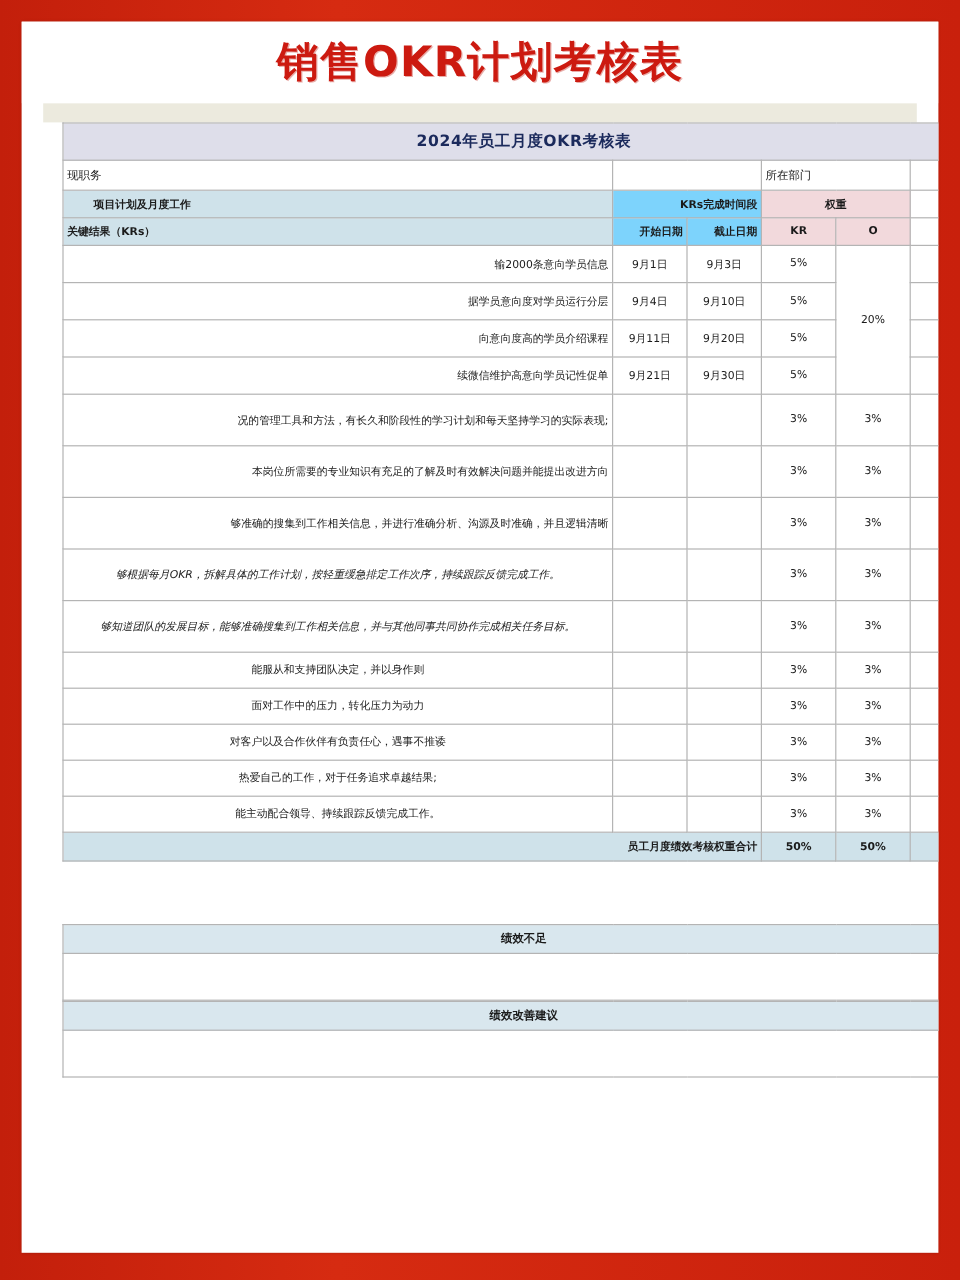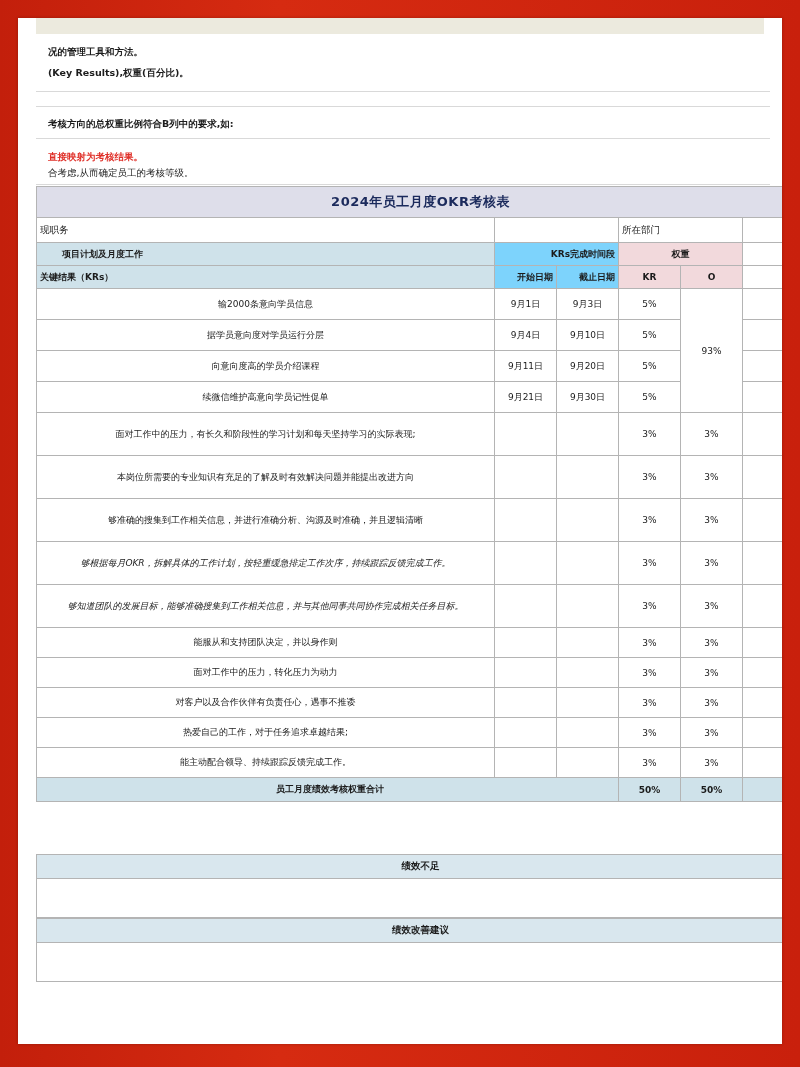--- a/index.html
+++ b/index.html
@@ -77,21 +77,21 @@
   .intro-rule {
     position: absolute;
     left: 18px; right: 12px;
     height: 1px;
     background: #d9d9d9;
   }
   .intro-red { color: #e0312a; font-weight: bold; }
 
   
   #tbl-wrap {
-    margin: 0 18px;
+    margin: 0 34px;
   }
   table.okr {
     width: 728px;
     border-collapse: collapse;
     table-layout: fixed;
     font-size: 9px;
     color: #1b1b1b;
   }
   table.okr td {
     border: 1px solid #b4b4b4;
@@ -133,21 +133,21 @@
     font-weight: bold;
     height: 18px;
   }
   .hdr-pink {
     background: #f2d9dc;
     text-align: center;
     font-weight: bold;
     height: 18px;
   }
   .cell-c { text-align: center; }
-  .cell-l { text-align: center; padding-left: 4px; }
+  .cell-l { text-align: right; padding-left: 4px; }
   .row-kr td { height: 26px; }
   .row-tall td { height: 38px; }
   .row-mid td { height: 25px; }
   .total-row td {
     background: #cfe2ea;
     font-weight: bold;
     height: 19px;
   }
   .total-row td.cell-l { padding-left: 8px; }
   .desc-center { text-align: center; font-style: italic; }
@@ -171,34 +171,26 @@
     height: 21px;
   }
   .blank-row td { height: 36px; }
 </style>
 </head>
 <body>
 
 <div id="frame">
   <div id="sheet">
 
+    <div id="title-bar">
+      <div id="doc-title">销售OKR计划考核表</div>
+    </div>
 
     <div id="beige-strip"></div>
 
-    <div id="intro">
-      <div class="intro-line" style="top:12px">况的管理工具和方法。</div>
-      <div class="intro-line" style="top:33px">(Key Results),权重(百分比)。</div>
-      <div class="intro-rule" style="top:57px"></div>
-      <div class="intro-rule" style="top:72px"></div>
-      <div class="intro-line" style="top:84px">考核方向的总权重比例符合B列中的要求,如:</div>
-      <div class="intro-rule" style="top:104px"></div>
-      <div class="intro-line intro-red" style="top:117px">直接映射为考核结果。</div>
-      <div class="intro-line thin" style="top:133px">合考虑,从而确定员工的考核等级。</div>
-      <div class="intro-rule" style="top:150px"></div>
-    </div>
 
     <div id="tbl-wrap">
       <table class="okr">
         <colgroup>
           <col class="c-desc">
             <col class="c-start">
             <col class="c-end">
           <col class="c-kr">
             <col class="c-o">
             <col class="c-last">
@@ -230,21 +222,21 @@
             <td class="hdr-pink">KR</td>
             <td class="hdr-pink">O</td>
             <td></td>
           </tr>
 
           <tr class="row-kr">
             <td class="cell-l">输2000条意向学员信息</td>
             <td class="cell-c">9月1日</td>
             <td class="cell-c">9月3日</td>
             <td class="cell-c">5%</td>
-            <td class="cell-c" rowspan="4">93%</td>
+            <td class="cell-c" rowspan="4">20%</td>
             <td></td>
           </tr>
           <tr class="row-kr">
             <td class="cell-l">据学员意向度对学员运行分层</td>
             <td class="cell-c">9月4日</td>
             <td class="cell-c">9月10日</td>
             <td class="cell-c">5%</td>
             <td></td>
           </tr>
           <tr class="row-kr">
@@ -256,21 +248,21 @@
           </tr>
           <tr class="row-kr">
             <td class="cell-l">续微信维护高意向学员记性促单</td>
             <td class="cell-c">9月21日</td>
             <td class="cell-c">9月30日</td>
             <td class="cell-c">5%</td>
             <td></td>
           </tr>
 
           <tr class="row-tall">
-            <td class="cell-l">面对工作中的压力，有长久和阶段性的学习计划和每天坚持学习的实际表现;</td>
+            <td class="cell-l">况的管理工具和方法，有长久和阶段性的学习计划和每天坚持学习的实际表现;</td>
             <td></td>
             <td></td>
             <td class="cell-c">3%</td>
             <td class="cell-c">3%</td>
             <td></td>
           </tr>
           <tr class="row-tall">
             <td class="cell-l">本岗位所需要的专业知识有充足的了解及时有效解决问题并能提出改进方向</td>
             <td></td>
             <td></td>

